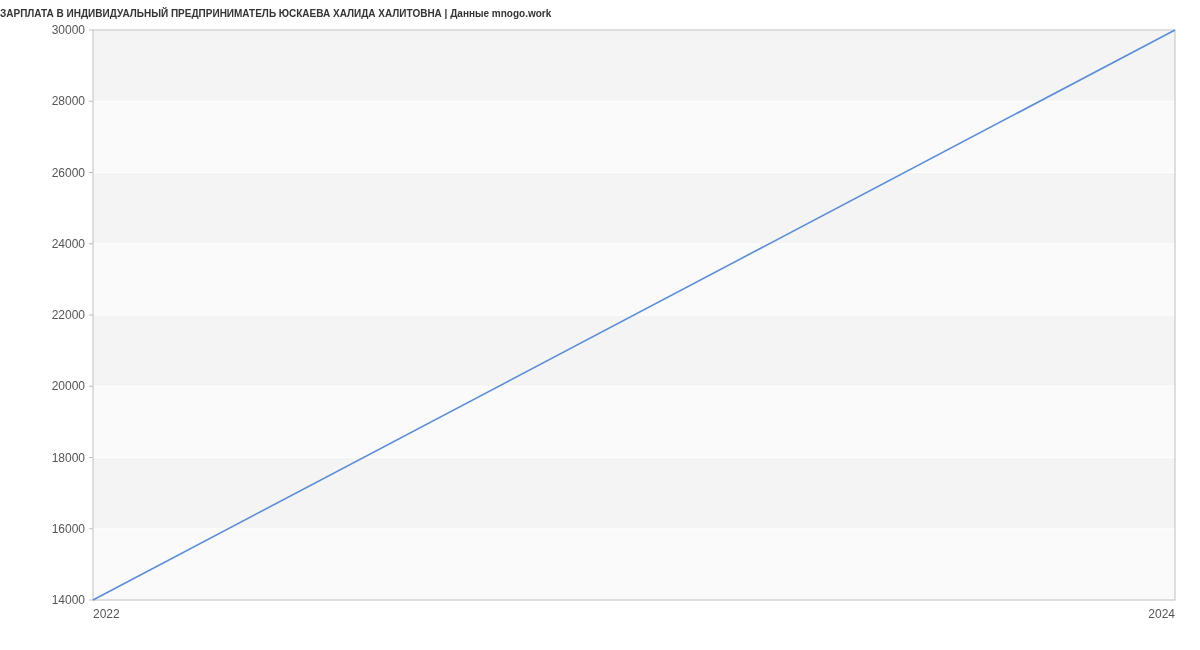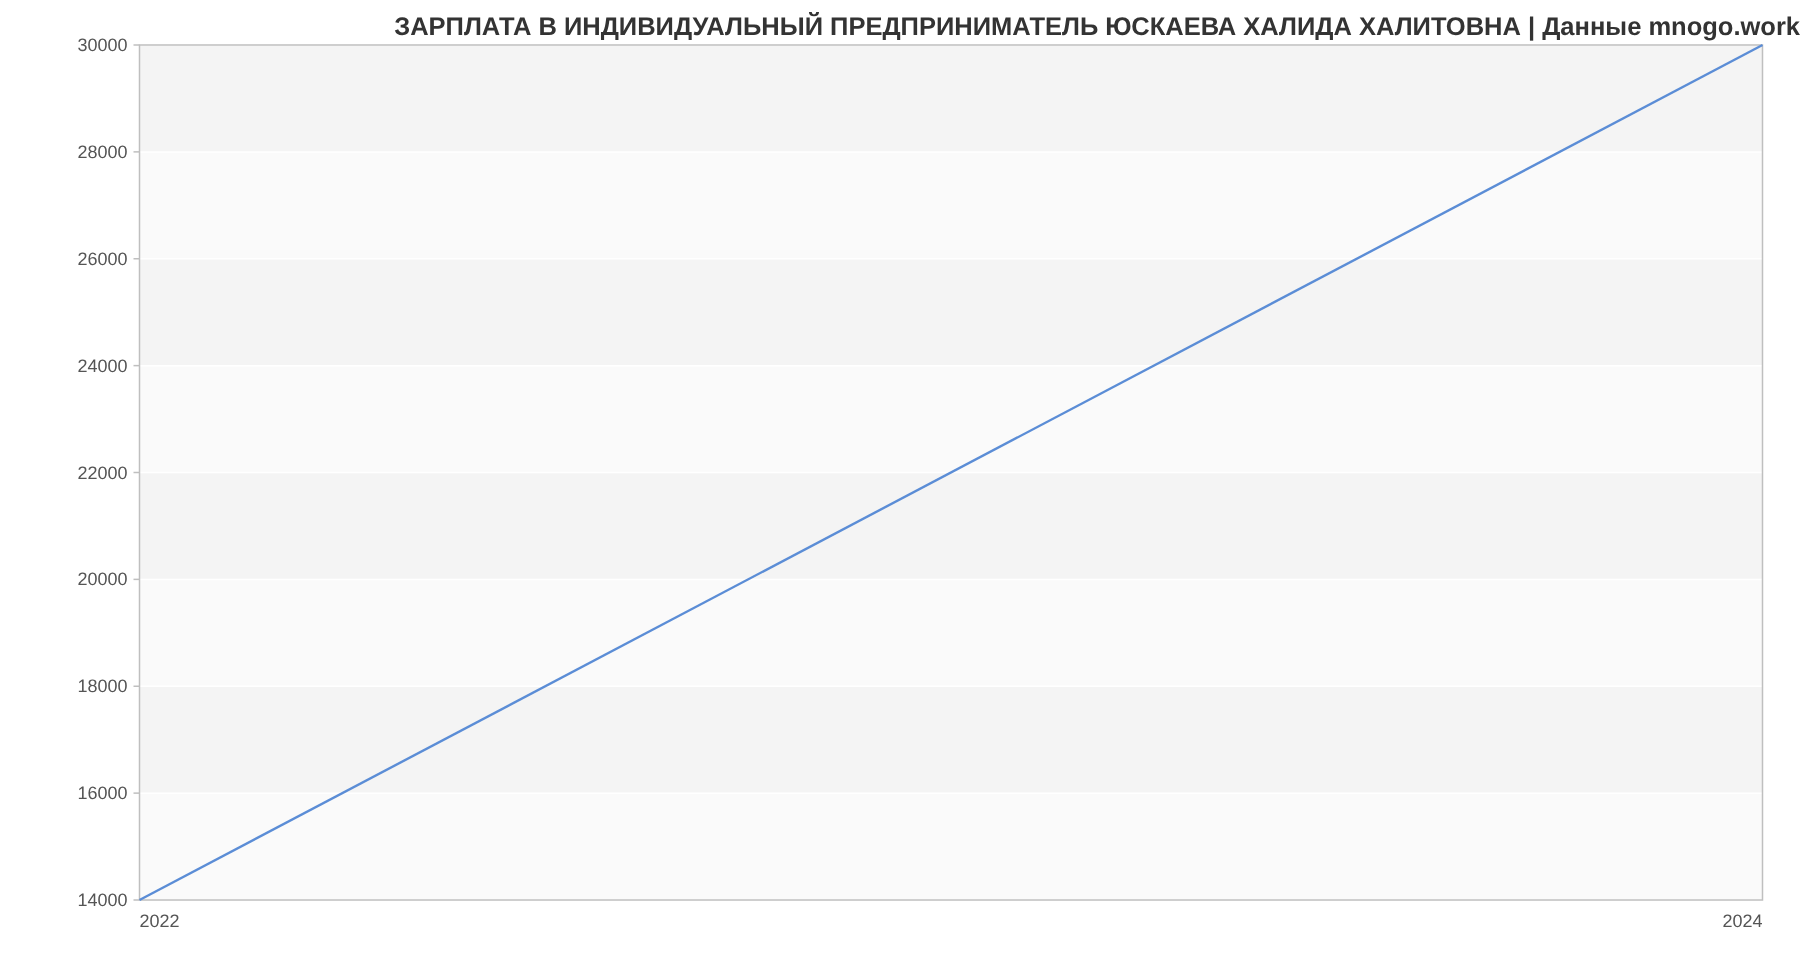--- a/index.html
+++ b/index.html
@@ -1,17 +1,17 @@
 <!DOCTYPE html>
 <html><head>
 <meta charset="utf-8">
 <style>
   html,body{margin:0;padding:0;width:1200px;height:650px;background:#fff;font-family:Arial,Helvetica,sans-serif}
   .wrap{position:relative;width:1200px;height:650px}
-  .title{position:absolute;top:8px;left:0;right:0;text-align:right;font-size:17px;font-weight:bold;color:#333}
+  .title{position:absolute;top:8px;left:0;right:0;text-align:left;font-size:10px;font-weight:bold;color:#333}
   svg{position:absolute;top:0;left:0}
   .tick-text{font-size:12px;fill:#555}
   .x-tick-text{font-size:12px;fill:#555}
 </style>
 </head>
 <body>
 
 <div class="wrap">
   <div class="title">ЗАРПЛАТА В ИНДИВИДУАЛЬНЫЙ ПРЕДПРИНИМАТЕЛЬ ЮСКАЕВА ХАЛИДА ХАЛИТОВНА | Данные mnogo.work</div>
   <svg id="chart-svg" width="1200" height="650">

